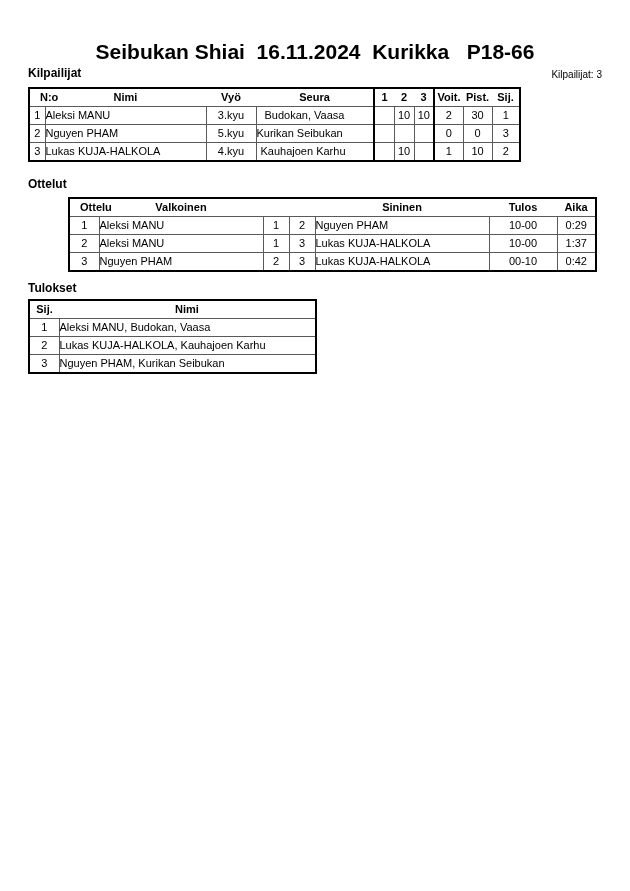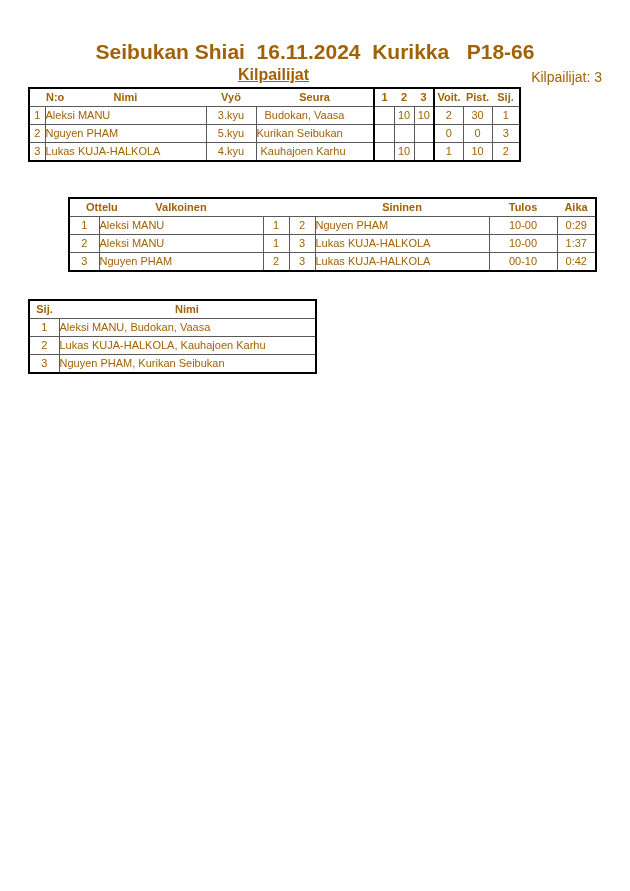--- a/index.html
+++ b/index.html
@@ -1,42 +1,42 @@
 <!DOCTYPE html>
 <html><head>
 <meta charset="utf-8">
 <style>
   html,body{margin:0;padding:0;background:#fff;}
   .page{
     position:relative;width:630px;height:891px;background:#ffffff;
-    font-family:"Liberation Sans","DejaVu Sans",sans-serif;color:#a16207;
+    font-family:"Liberation Sans","DejaVu Sans",sans-serif;color:#000000;
     overflow:hidden;
   }
   .title{
     position:absolute;top:40px;left:0;width:630px;text-align:center;
     font-size:21px;font-weight:bold;white-space:pre;
   }
   .sec-heading{
-    position:absolute;font-size:16px;font-weight:bold;text-align:center;white-space:pre;text-decoration:underline;
+    position:absolute;font-size:12px;font-weight:bold;white-space:pre;
   }
   .count-label{
-    position:absolute;top:69px;right:28px;font-size:14px;text-align:right;
+    position:absolute;top:69px;right:28px;font-size:10px;text-align:right;
   }
   table{
     position:absolute;border-collapse:collapse;table-layout:fixed;
     border:2px solid #000;background:#fff;
   }
   th,td{
     font-size:11px;height:17px;line-height:17px;padding:0;
     white-space:nowrap;overflow:visible;text-align:center;vertical-align:middle;
   }
   th{font-weight:bold;border:none;border-bottom:1px solid #595959;}
   td{border:1px solid #595959;font-weight:normal;}
   .al{text-align:left;}
-  .hl{text-align:right;padding-left:16px;}
+  .hl{text-align:right;padding-left:10px;}
   .thickl{border-left:2px solid #000 !important;}
   
   #t1{top:87px;left:28px;width:491px;}
   
   #t2{top:197px;left:28px;width:527px;margin-left:40px;}
   
   #t3{top:299px;left:28px;width:287px;}
   #h1{top:66px;left:28px;width:491px;}
   #h2{top:177px;left:28px;width:527px;}
   #h3{top:281px;left:28px;width:287px;}
@@ -111,20 +111,21 @@
         <td class="thickl"></td>
         <td>10</td>
         <td></td>
         <td class="thickl">1</td>
         <td>10</td>
         <td>2</td>
       </tr>
     </tbody>
   </table>
 
+  <div class="sec-heading" id="h2">Ottelut</div>
 
   <table id="t2">
     <colgroup>
       <col style="width:30px">
         <col style="width:164px">
         <col style="width:26px">
         <col style="width:26px">
       <col style="width:174px">
         <col style="width:68px">
         <col style="width:39px">
@@ -164,20 +165,21 @@
         <td class="al">Nguyen PHAM</td>
         <td>2</td>
         <td>3</td>
         <td class="al">Lukas KUJA-HALKOLA</td>
         <td>00-10</td>
         <td>0:42</td>
       </tr>
     </tbody>
   </table>
 
+  <div class="sec-heading" id="h3">Tulokset</div>
 
   <table id="t3">
     <colgroup>
       <col style="width:30px">
         <col style="width:257px">
     </colgroup>
     <thead>
       <tr>
         <th>Sij.</th>
         <th>Nimi</th>

